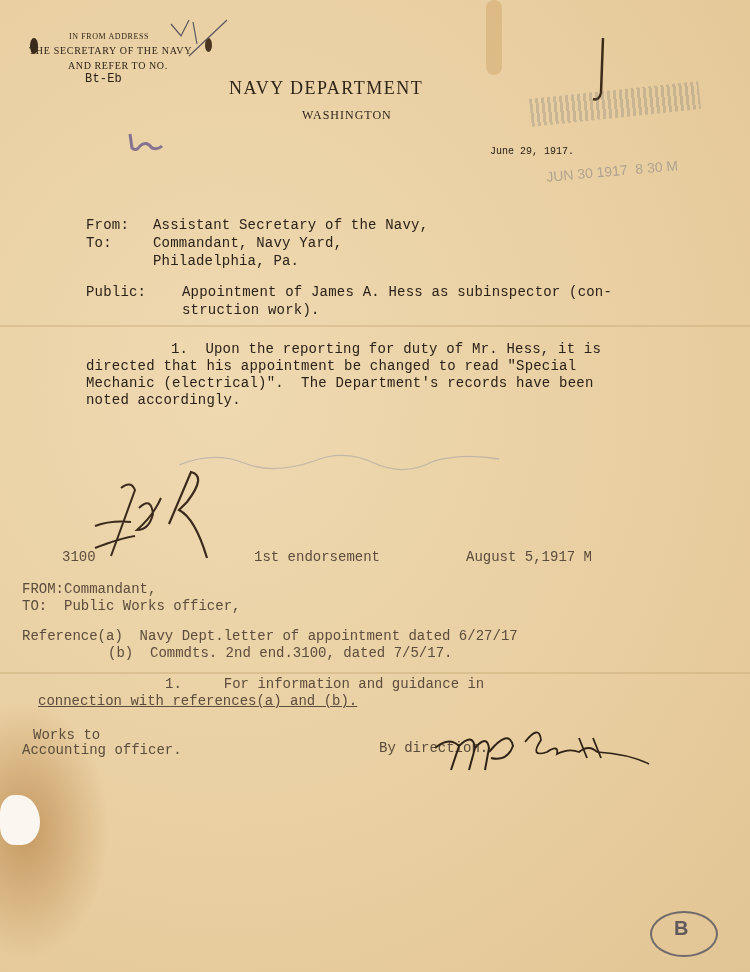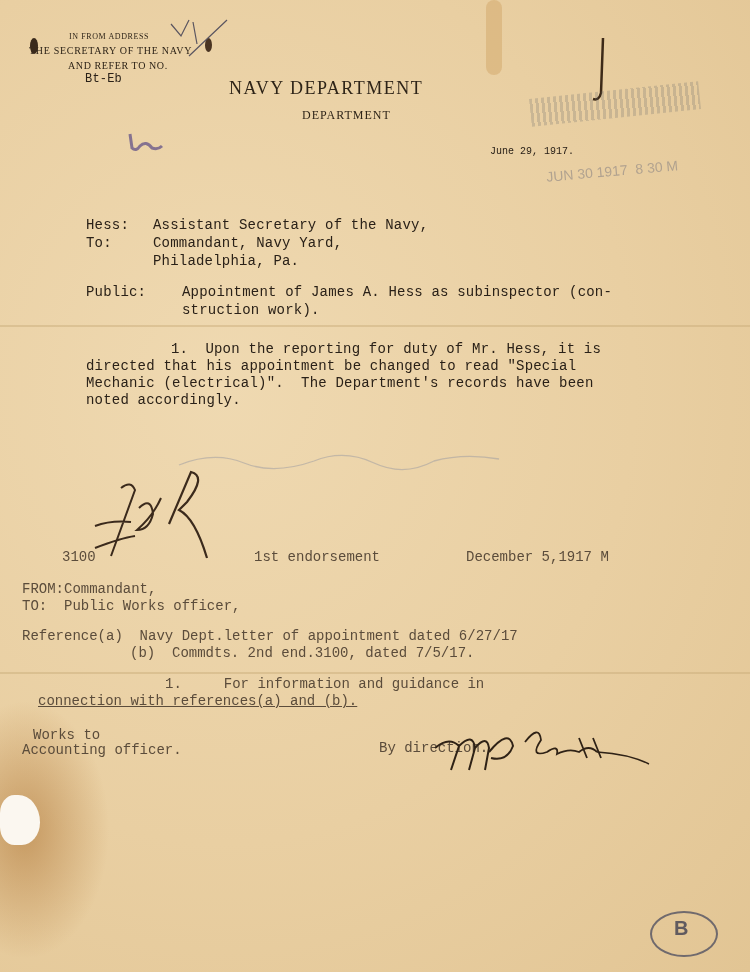--- a/index.html
+++ b/index.html
@@ -41,27 +41,27 @@
       <path d="M14 5 L12 60 Q10 68 4 66" stroke="#3d2a18" stroke-width="2.5" fill="none"></path>
     </svg>
 </div>
 <div class="abs" style="left:105px;top:112px;width:40px;height:26px;">
   <svg width="40" height="26">
       <path d="M6 4 L8 18 Q12 22 16 16 Q22 10 28 18 Q34 20 38 16" stroke="#6c5a8a" stroke-width="3" fill="none" opacity="0.8"></path>
     </svg>
 </div>
 
 <div class="abs serif" style="left:229px;top:78px;font-size:18px;letter-spacing:1.5px;">NAVY DEPARTMENT</div>
-<div class="abs serif" style="left:302px;top:108px;font-size:12px;letter-spacing:1px;">DEPARTMENT</div>
+<div class="abs serif" style="left:302px;top:108px;font-size:12px;letter-spacing:1px;">WASHINGTON</div>
 
 <div class="abs" style="left:530px;top:90px;width:170px;height:28px;opacity:0.25;background:repeating-linear-gradient(90deg,#6a6a6a 0 3px, transparent 3px 6px);transform:rotate(-6deg);"></div>
 <div class="abs" style="left:490px;top:146px;font-size:10px;color:#2a2118;">June 29, 1917.</div>
 <div class="abs" style="left:546px;top:163px;font-size:14px;color:#9a9088;opacity:0.7;transform:rotate(-5deg);font-family:'Liberation Sans',sans-serif;">JUN 30 1917  8 30 M</div>
 
-<div class="abs type" style="left:86px;top:216px;">Hess:</div>
+<div class="abs type" style="left:86px;top:216px;">From:</div>
 <div class="abs type" style="left:153px;top:216px;">Assistant Secretary of the Navy,</div>
 <div class="abs type" style="left:86px;top:234px;">To:</div>
 <div class="abs type" style="left:153px;top:234px;">Commandant, Navy Yard,</div>
 <div class="abs type" style="left:153px;top:252px;">Philadelphia, Pa.</div>
 
 <div class="abs type" style="left:86px;top:283px;">Public:</div>
 <div class="abs type" style="left:182px;top:283px;">Appointment of James A. Hess as subinspector (con-</div>
 <div class="abs type" style="left:182px;top:301px;">struction work).</div>
 
 <div class="abs type" style="left:171px;top:340px;">1.  Upon the reporting for duty of Mr. Hess, it is</div>
@@ -78,25 +78,25 @@
 <div class="abs" style="left:72px;top:450px;width:120px;height:95px;">
   <svg width="120" height="95">
     <path d="M4 58 Q20 52 40 54 M30 20 Q40 12 44 22 L20 88 M4 80 Q30 70 44 68" stroke="#3b2a1c" stroke-width="2" fill="none"></path>
     <path d="M48 40 Q60 28 62 46 Q58 62 46 62 Q62 48 70 30" stroke="#3b2a1c" stroke-width="2" fill="none"></path>
     <path d="M78 56 L100 4 Q116 8 96 34 L88 42 Q104 50 116 90" stroke="#3b2a1c" stroke-width="2.2" fill="none"></path>
   </svg>
 </div>
 
 <div class="abs type-faint" style="left:50px;top:548px;margin-left:12px;">3100</div>
 <div class="abs type-faint" style="left:254px;top:548px;">1st endorsement</div>
-<div class="abs type-faint" style="left:466px;top:548px;">December 5,1917 M</div>
+<div class="abs type-faint" style="left:466px;top:548px;">August 5,1917 M</div>
 <div class="abs type-faint" style="left:22px;top:580px;">FROM:Commandant,</div>
 <div class="abs type-faint" style="left:22px;top:597px;">TO:  Public Works officer,</div>
 <div class="abs type-faint" style="left:22px;top:627px;">Reference(a)  Navy Dept.letter of appointment dated 6/27/17</div>
-<div class="abs type-faint" style="left:108px;top:644px;margin-left:22px;">(b)  Commdts. 2nd end.3100, dated 7/5/17.</div>
+<div class="abs type-faint" style="left:108px;top:644px;">(b)  Commdts. 2nd end.3100, dated 7/5/17.</div>
 <div class="abs type-faint" style="left:165px;top:675px;">1.     For information and guidance in</div>
 <div class="abs type-faint" style="left:38px;top:692px;text-decoration:underline;">connection with references(a) and (b).</div>
 <div class="abs type-faint" style="left:33px;top:726px;">Works to</div>
 <div class="abs type-faint" style="left:22px;top:741px;">Accounting officer.</div>
 <div class="abs type-faint" style="left:379px;top:739px;">By direction.</div>
 
 <div class="abs" style="left:410px;top:700px;width:230px;height:60px;">
   <svg width="230" height="60">
     <path d="M6 30 Q20 18 30 28 L22 52 M30 28 Q44 14 46 30 L40 52 M46 30 Q58 16 60 30 L56 52" stroke="#2f2216" stroke-width="2" fill="none"></path>
     <path d="M60 34 Q80 10 84 28 Q78 44 62 40" stroke="#2f2216" stroke-width="2" fill="none"></path>

